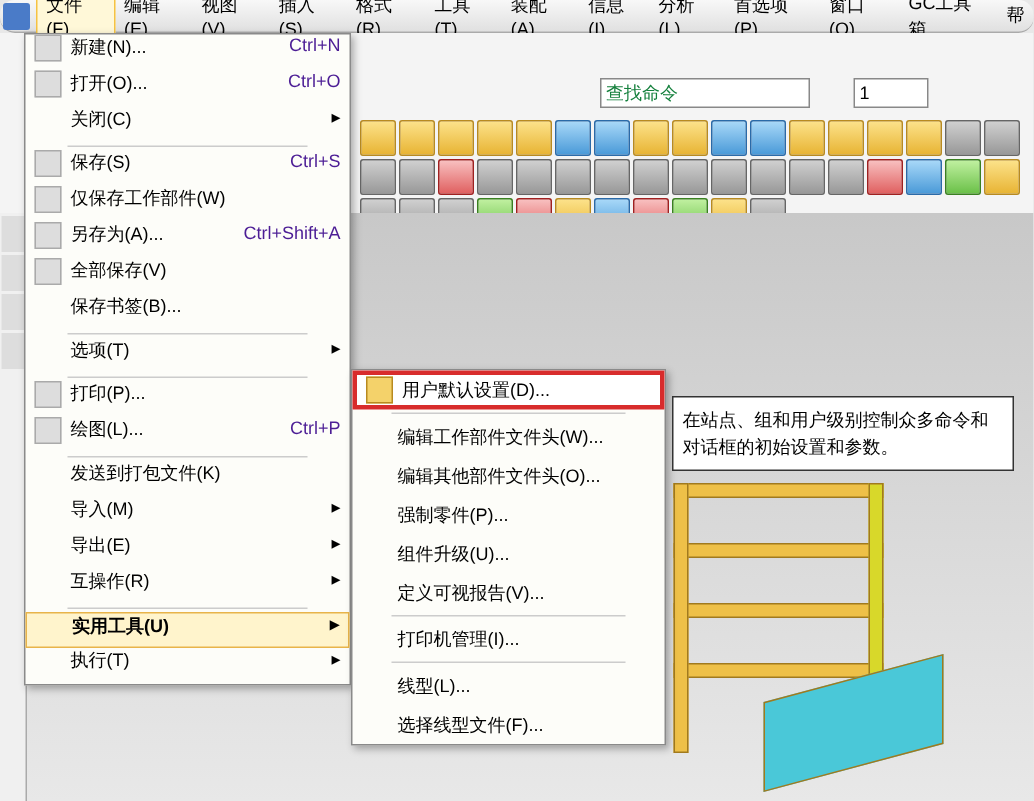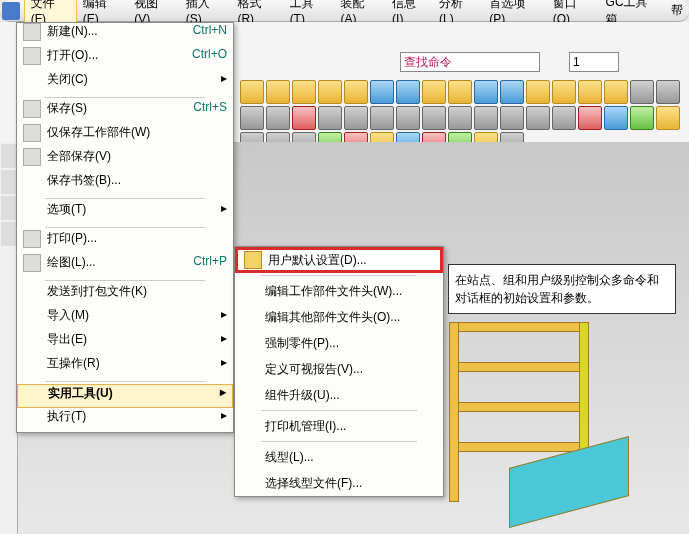--- a/index.html
+++ b/index.html
@@ -9,34 +9,34 @@
 .menubar .mitem{padding:2px 6px;cursor:default;}
 .menubar .mitem.open{background:#fff8d8;border:1px solid #f5c242;}
 .toolbar-area{position:absolute;top:22px;left:0;right:0;height:120px;background:#f4f4f4;}
 .file-menu{position:absolute;top:22px;left:16px;width:218px;background:#fdfdf9;border:1px solid #8a8a8a;box-shadow:2px 2px 5px rgba(0,0,0,0.3);z-index:10;}
 .file-menu .row{display:flex;align-items:flex-start;height:24px;padding:0 6px;position:relative;}
 .file-menu .row.sep{height:1px;background:#ccc;margin:2px 28px 2px 28px;padding:0;}
 .file-menu .row.hover{background:#fff4cc;border:1px solid #e8b44a;font-weight:bold;}
 .file-menu .icon{width:18px;height:18px;margin-right:6px;background:#ddd;border:1px solid #aaa;}
 .file-menu .icon.none{background:none;border:none;}
 .file-menu .label{flex:1;}
-.file-menu .shortcut{color:#0f766e;}
+.file-menu .shortcut{color:#4c1d95;}
 .file-menu .arrow{position:absolute;right:6px;}
 .sub-menu{position:absolute;top:246px;left:234px;width:210px;background:#fdfdf9;border:1px solid #8a8a8a;box-shadow:2px 2px 5px rgba(0,0,0,0.3);z-index:11;}
 .sub-menu .row{display:flex;align-items:center;height:26px;padding:0 6px;}
 .sub-menu .row.sep{height:1px;background:#ccc;margin:2px 26px;padding:0;}
 .sub-menu .row.highlight{border:3px solid #d82c2c;background:#fff;}
 .sub-menu .icon{width:18px;height:18px;margin-right:6px;}
 .sub-menu .icon.gear{background:#f4d26a;border:1px solid #b88a20;}
 .tooltip{position:absolute;top:264px;left:448px;width:228px;background:#ffffff;border:1px solid #333;padding:6px;z-index:12;line-height:1.5;}
 .viewport{position:absolute;top:142px;left:0;right:0;bottom:0;background:linear-gradient(#c8c8c8,#e8e8e8);}
 .furniture{position:absolute;right:40px;top:180px;width:200px;height:200px;}
 .shelf{position:absolute;background:#eec048;border:1px solid #a17a1e;}
 .spinner{position:absolute;top:30px;right:70px;width:50px;height:20px;background:#fff;border:1px solid #888;display:flex;align-items:center;padding:0 3px;}
-.search{position:absolute;top:30px;left:400px;width:140px;height:20px;background:#fff;border:1px solid #888;display:flex;align-items:center;padding:0 3px;color:#be185d;}
+.search{position:absolute;top:30px;left:400px;width:140px;height:20px;background:#fff;border:1px solid #888;display:flex;align-items:center;padding:0 3px;color:#15803d;}
 .tb-icons{position:absolute;left:240px;top:58px;right:4px;display:flex;flex-wrap:wrap;gap:2px;}
 .tb-icons .ti{width:24px;height:24px;background:linear-gradient(#fce28a,#e8b434);border:1px solid #b88a20;border-radius:2px;}
 .tb-icons .ti.b{background:linear-gradient(#a8d8f8,#4a9ad8);border-color:#2a6aa8;}
 .tb-icons .ti.g{background:linear-gradient(#d0d0d0,#989898);border-color:#666;}
 .tb-icons .ti.r{background:linear-gradient(#f8c0c0,#e06060);border-color:#a02020;}
 .tb-icons .ti.gr{background:linear-gradient(#c0f0a0,#6ac048);border-color:#3a8020;}
 .left-tb{position:absolute;top:142px;left:0;width:18px;bottom:0;background:#f0f0f0;border-right:1px solid #aaa;}
 .left-tb .lti{width:16px;height:24px;margin:2px 1px;background:#ddd;}
 </style>
 </head>
@@ -151,20 +151,25 @@
       <div class="icon"></div>
       <div class="label">保存(S)</div>
       <div class="shortcut">Ctrl+S</div>
     </div>
     <div class="row">
       <div class="icon"></div>
       <div class="label">仅保存工作部件(W)</div>
     </div>
     <div class="row">
       <div class="icon"></div>
+      <div class="label">另存为(A)...</div>
+      <div class="shortcut">Ctrl+Shift+A</div>
+    </div>
+    <div class="row">
+      <div class="icon"></div>
       <div class="label">全部保存(V)</div>
     </div>
     <div class="row">
       <div class="icon none"></div>
       <div class="label">保存书签(B)...</div>
     </div>
     <div class="row sep"></div>
     <div class="row">
       <div class="icon none"></div>
       <div class="label">选项(T)</div>
@@ -225,26 +230,26 @@
     <div class="row">
       <div class="icon"></div>
       <div>编辑其他部件文件头(O)...</div>
     </div>
     <div class="row">
       <div class="icon"></div>
       <div>强制零件(P)...</div>
     </div>
     <div class="row">
       <div class="icon"></div>
+      <div>组件升级(U)...</div>
+    </div>
+    <div class="row">
+      <div class="icon"></div>
       <div>定义可视报告(V)...</div>
     </div>
-    <div class="row">
-      <div class="icon"></div>
-      <div>组件升级(U)...</div>
-    </div>
     <div class="row sep"></div>
     <div class="row">
       <div class="icon"></div>
       <div>打印机管理(I)...</div>
     </div>
     <div class="row sep"></div>
     <div class="row">
       <div class="icon"></div>
       <div>线型(L)...</div>
     </div>

